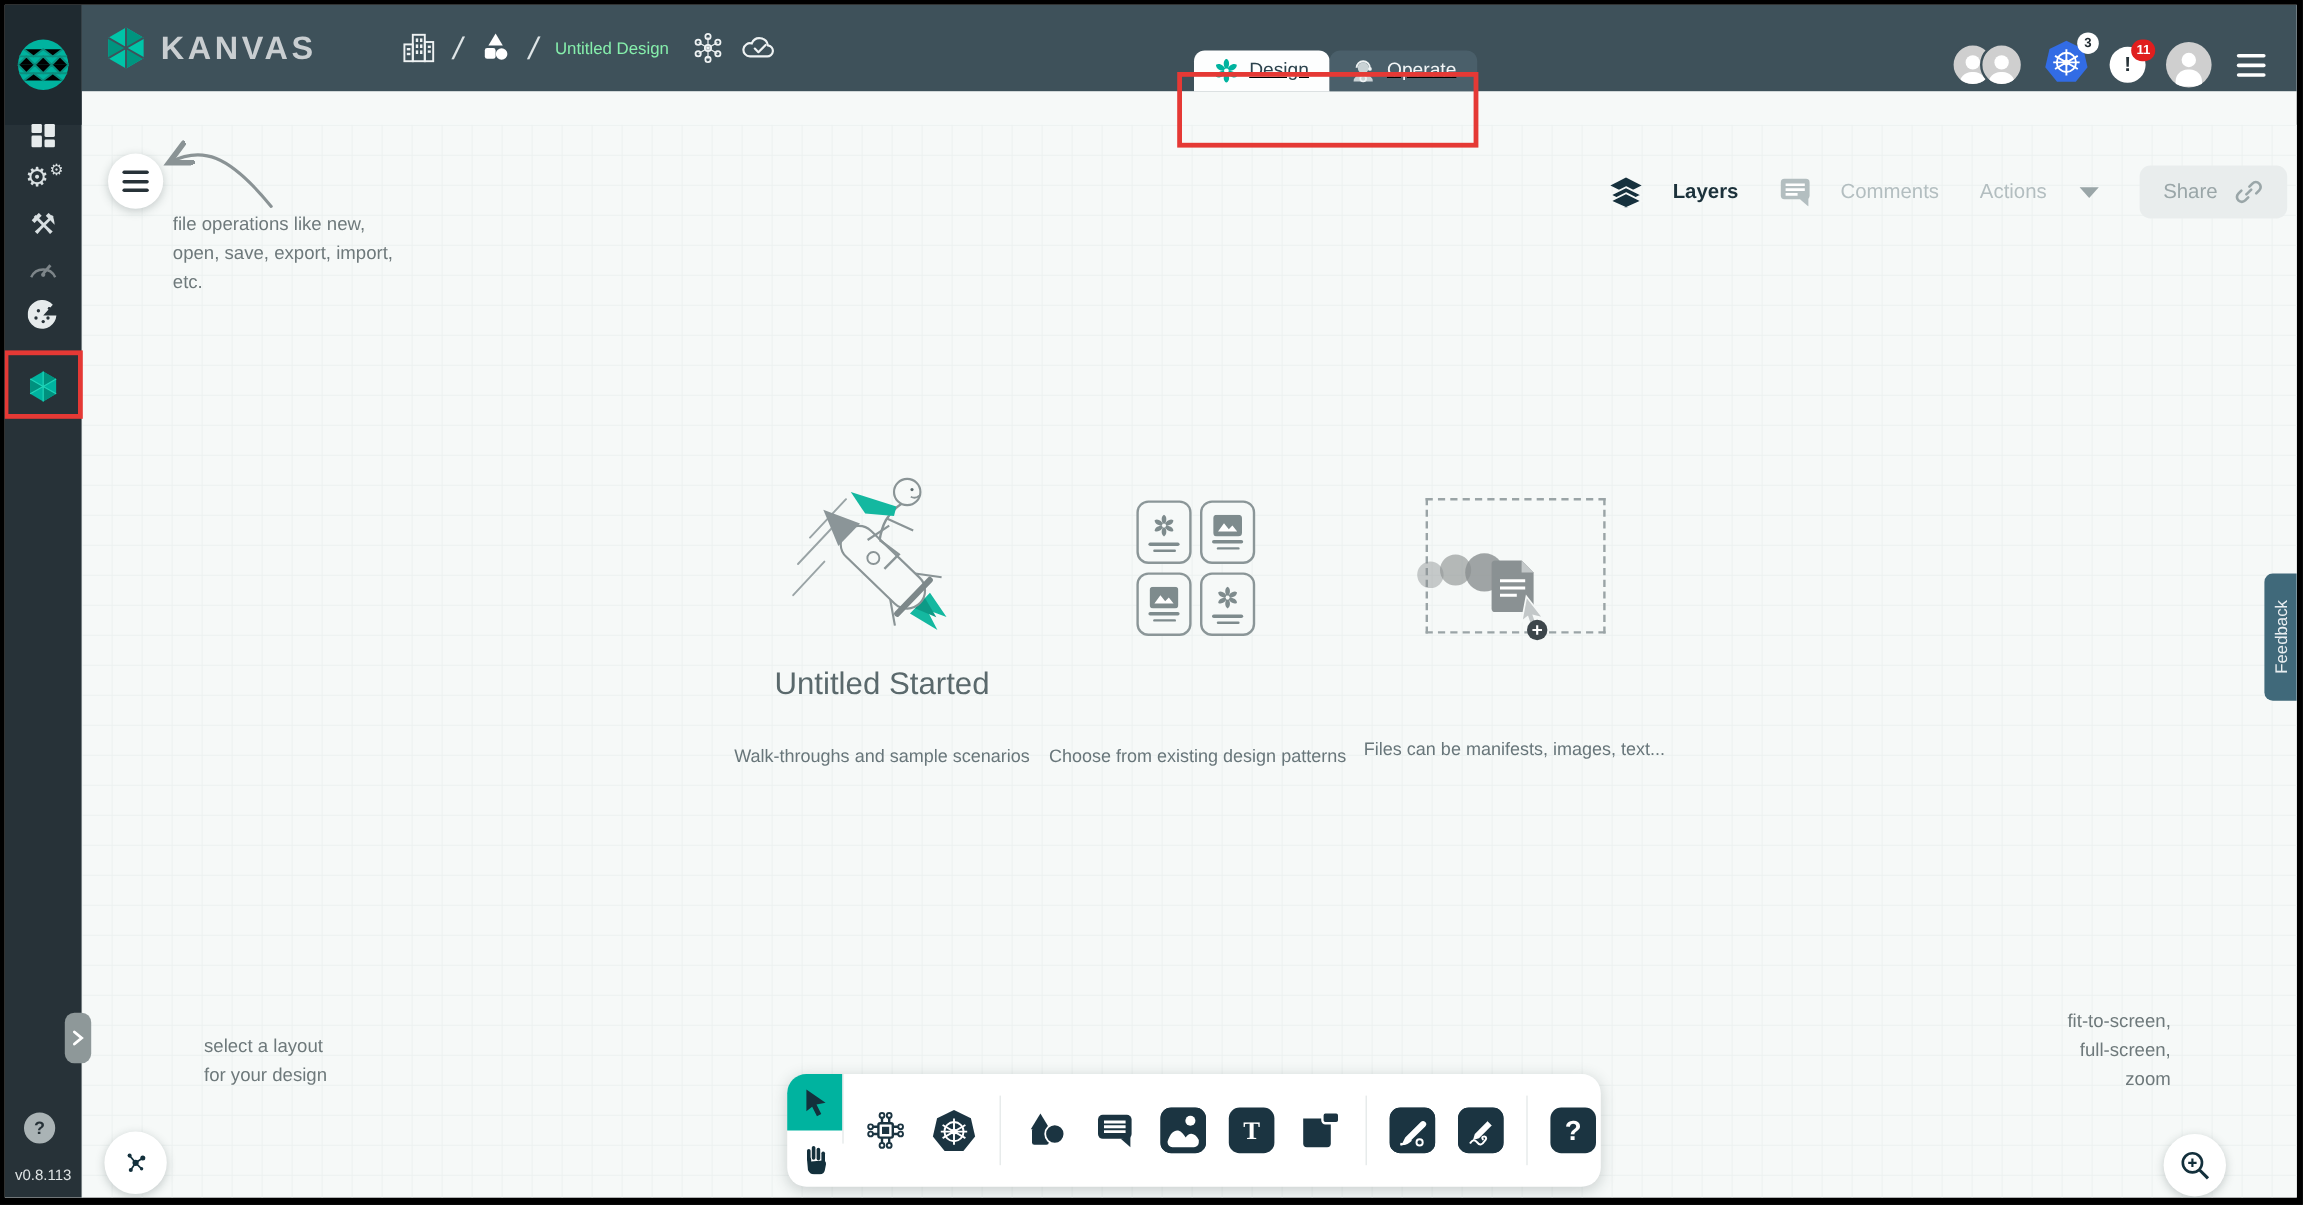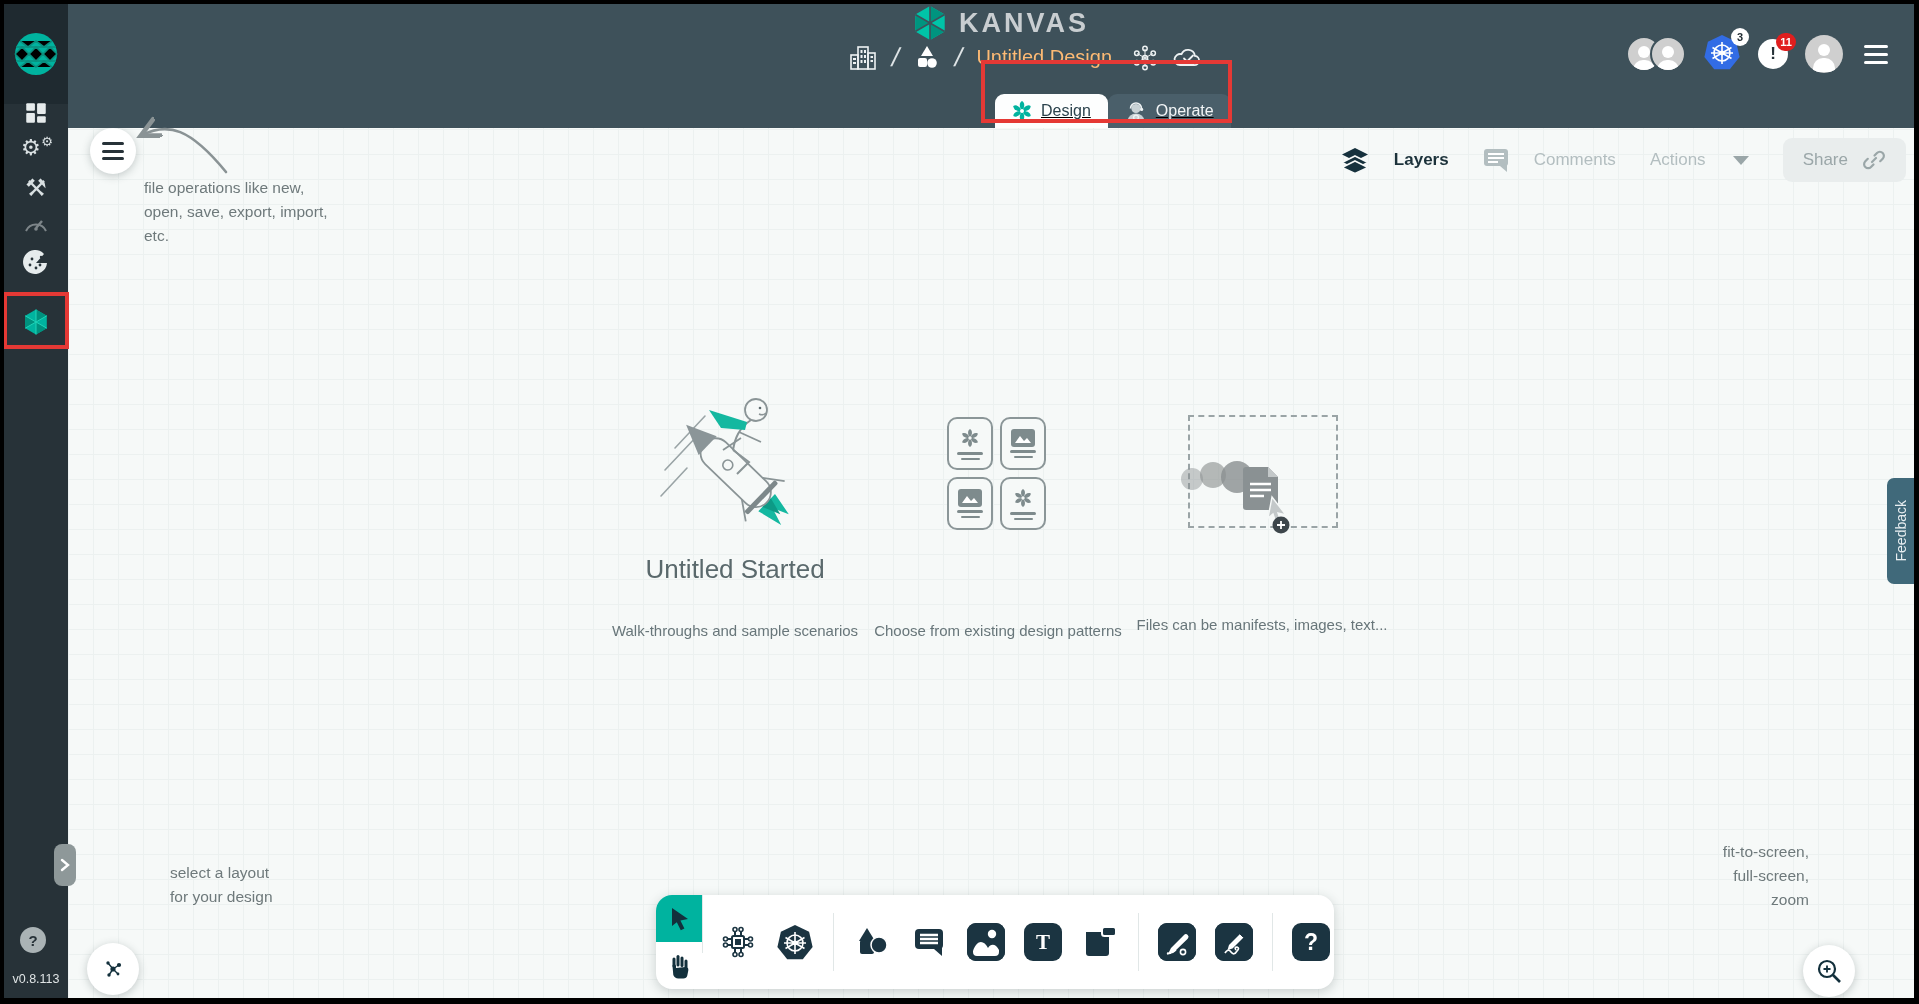--- a/index.html
+++ b/index.html
@@ -22,27 +22,27 @@
   .expand-btn { position:absolute; left:50px; top:840px; width:22px; height:42px; background:#8e9899;
     border-radius:8px; z-index:45; display:flex; align-items:center; justify-content:center;
     color:#fff; font-weight:bold; font-size:15px; cursor:pointer; }
   .help-circle { position:absolute; left:16px; top:923px; width:26px; height:26px; border-radius:50%;
     background:#aab3b5; color:#273238; font-weight:bold; font-size:15px;
     display:flex; align-items:center; justify-content:center; cursor:pointer; }
   .version { position:absolute; left:0; top:968px; width:64px; text-align:center;
     color:#dfe4e5; font-size:12.5px; }
 
   
-  .header { position:absolute; left:64px; top:0; right:0; height:124px; background:#3e515a; z-index:10;
-    display:flex; align-items:center;flex-direction:column; }
+  .header { position:absolute; left:64px; top:0; right:0; height:72px; background:#3e515a; z-index:10;
+    display:flex; align-items:center; }
   .brand { display:flex; align-items:center; gap:10px; margin-left:18px; }
   .brand-name { color:#c9ced1; font-size:27px; font-weight:bold; letter-spacing:3px; }
   .crumbs { display:flex; align-items:center; gap:14px; margin-left:70px; color:#e9edee; }
   .crumb-sep { font-size:26px; font-weight:300; color:#dfe5e7; transform:skewX(-12deg); }
-  .design-name { font-size:20px; color:#fdba74; }
+  .design-name { font-size:14px; color:#86efac; }
   .crumb-ico { display:flex; cursor:pointer; }
   .hdr-right { position:absolute; right:22px; top:0; height:100px; display:flex; align-items:center; gap:17px; }
   .avatar { width:36px; height:36px; border-radius:50%; background:#cfcfcf; position:relative; overflow:hidden; flex:none; cursor:pointer;}
   .avatar .p-head { position:absolute; left:50%; top:8px; width:12px; height:12px; margin-left:-6px; border-radius:50%; background:#fff; }
   .avatar .p-body { position:absolute; left:50%; top:22px; width:22px; height:14px; margin-left:-11px; border-radius:10px 10px 0 0; background:#fff; }
   .avatar-pair { display:flex; cursor:pointer; }
   .avatar-pair .avatar { border:2px solid #3e515a; }
   .avatar-pair .avatar + .avatar { margin-left:-12px; }
   .badge-wrap { position:relative; cursor:pointer; }
   .mini-badge { position:absolute; top:-6px; right:-8px; min-width:18px; height:18px; border-radius:9px;

